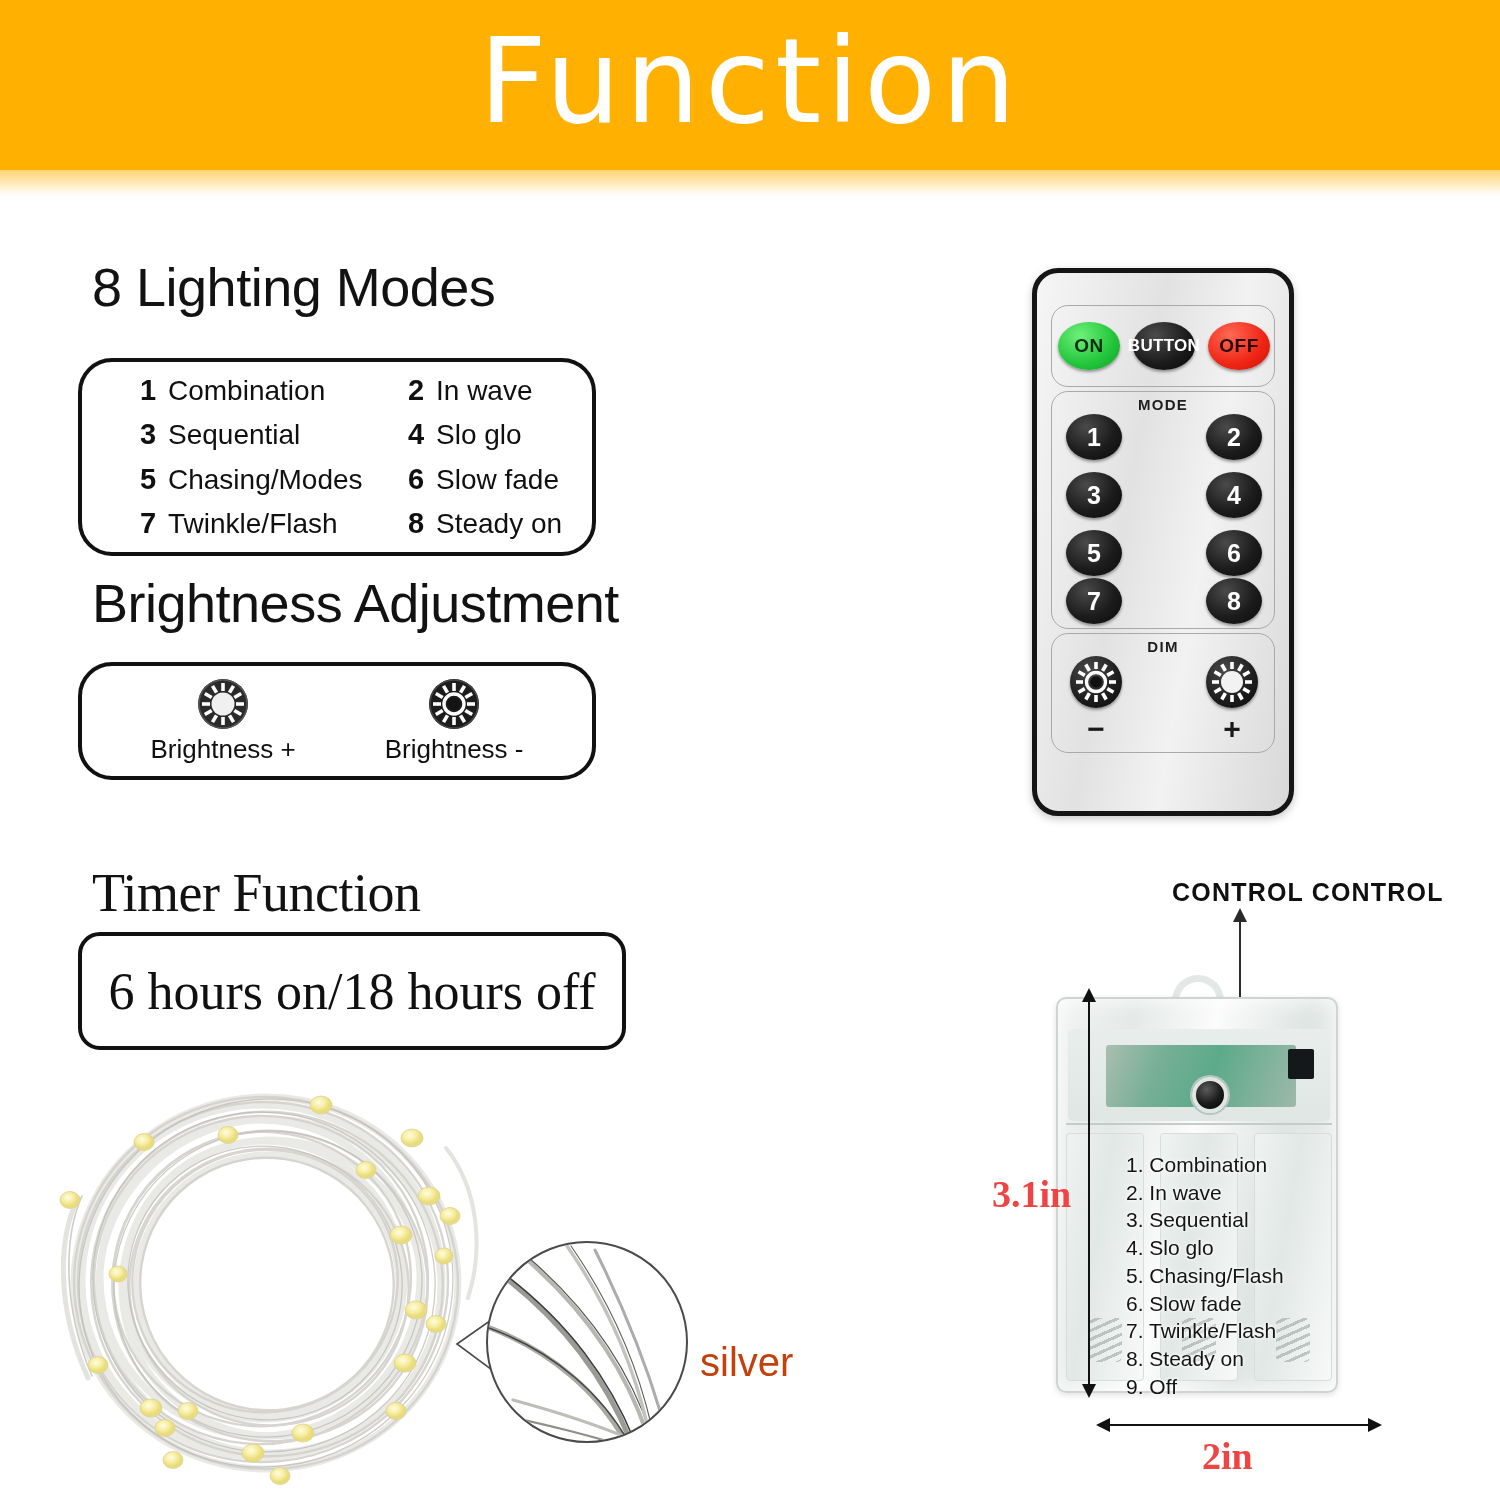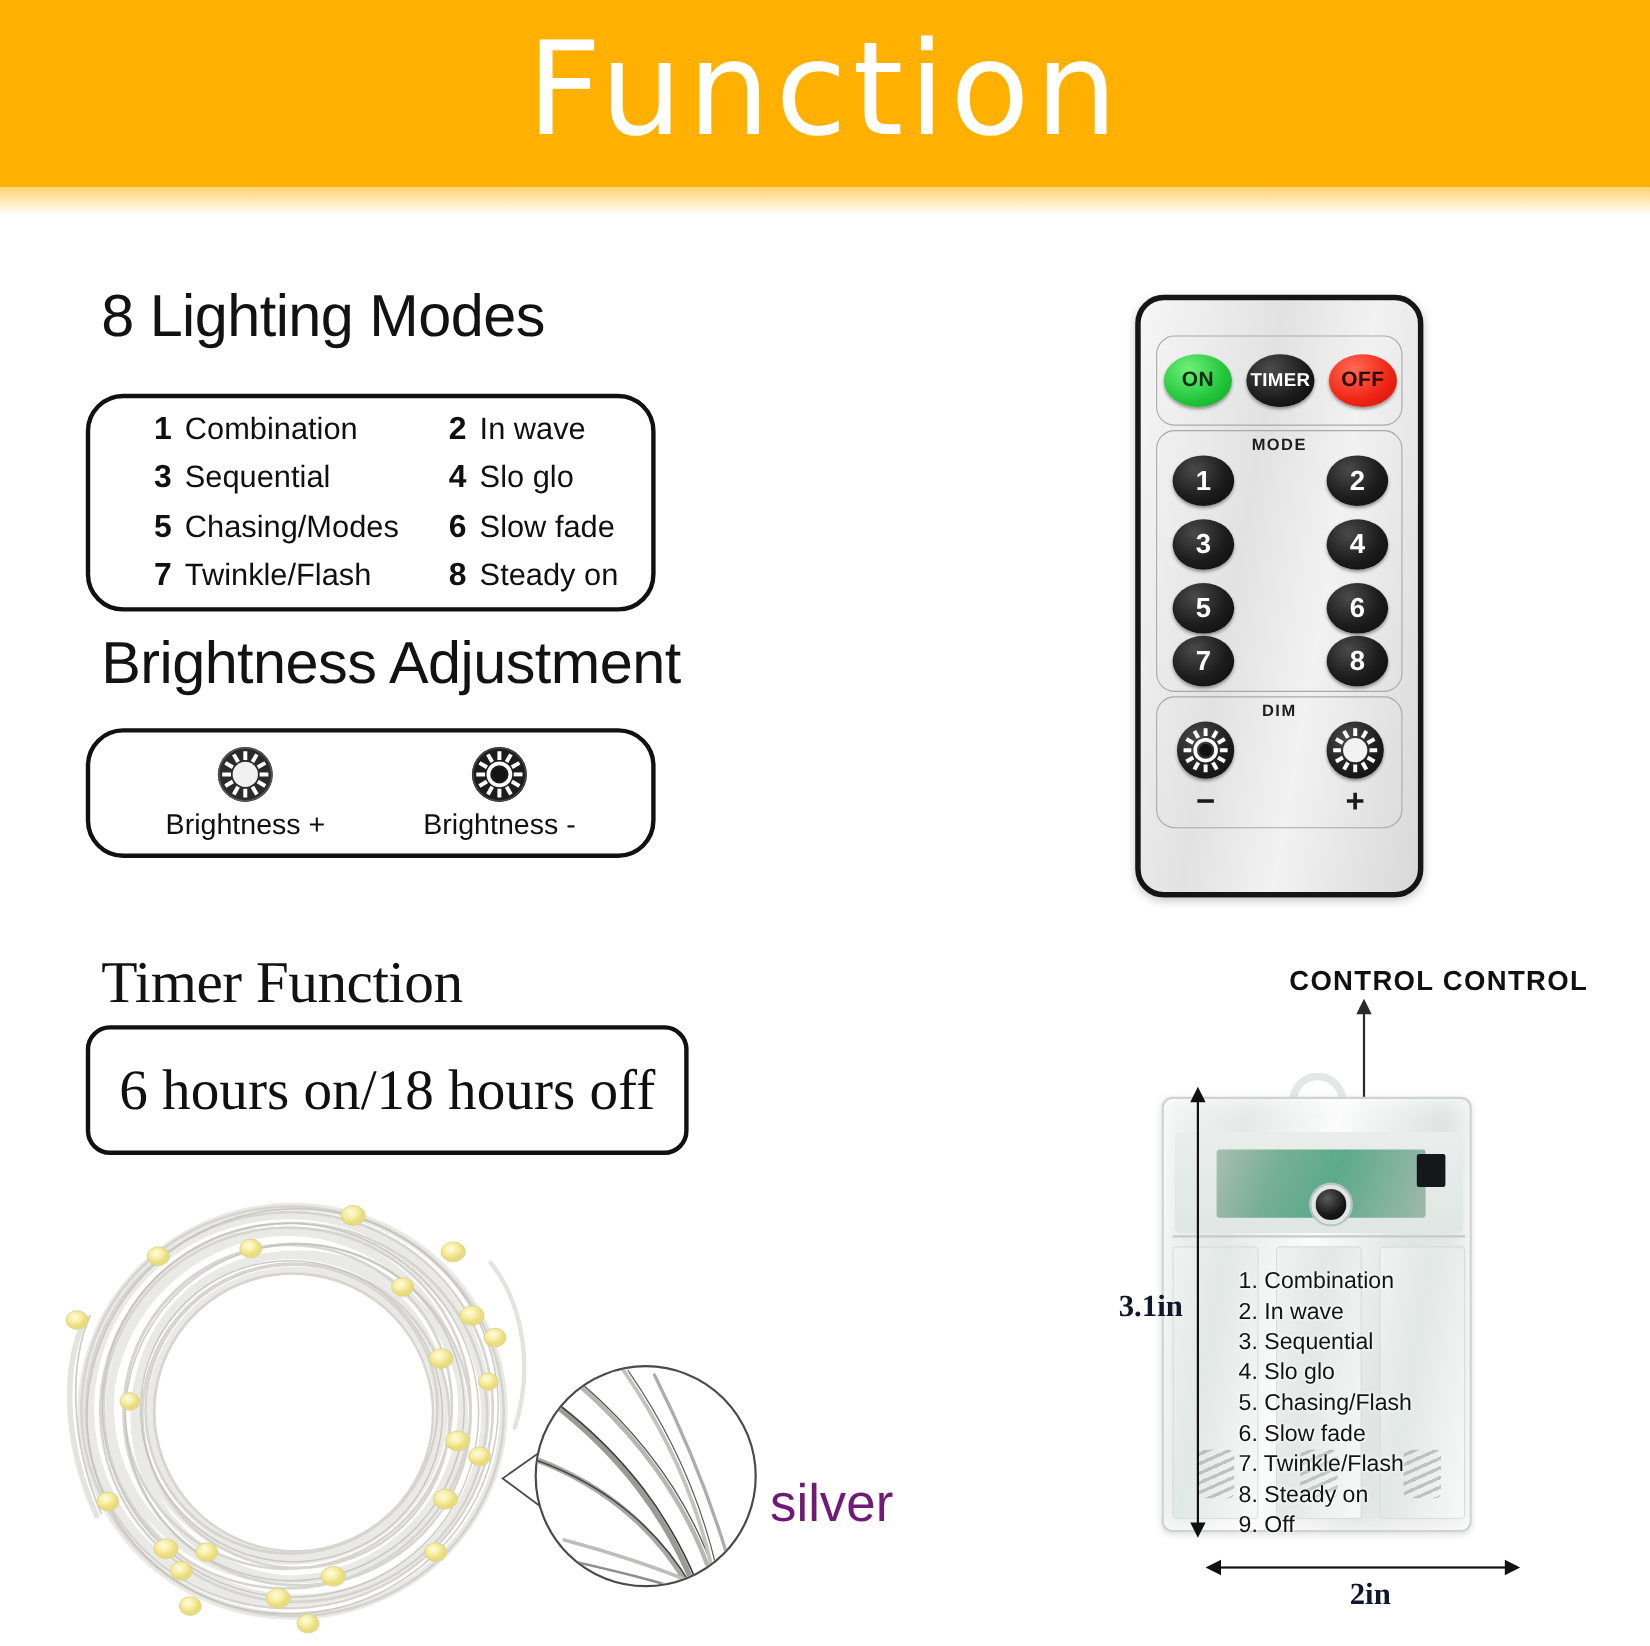--- a/index.html
+++ b/index.html
@@ -81,21 +81,21 @@
     font-family: "Liberation Serif", serif;
     font-size: 52px;
     white-space: nowrap;
   }
 
   
   #coil-wrap { position: absolute; left: 48px; top: 1078px; width: 450px; height: 412px; }
   #silver-callout { position: absolute; left: 455px; top: 1228px; width: 400px; height: 230px; }
   .silver-label {
     position: absolute; left: 245px; top: 112px;
-    font-size: 48px; color: #701a75;
+    font-size: 40px; color: #c2410c;
     white-space: nowrap;
     font-family: "Liberation Sans", sans-serif;
   }
 
   
   #remote {
     position: absolute; left: 1032px; top: 268px; width: 262px; height: 548px;
     background: linear-gradient(100deg,#f6f6f6 0%,#e2e2e2 38%,#f2f2f2 62%,#d8d8d8 100%);
     border: 5px solid #151515;
     border-radius: 26px;
@@ -212,23 +212,22 @@
   .arrow-left, .arrow-right {
     position: absolute; top: 1418px; width: 0; height: 0;
     border-top: 7px solid transparent; border-bottom: 7px solid transparent;
   }
   .arrow-left { left: 1096px; border-right: 14px solid #111; }
   .arrow-right { left: 1368px; border-left: 14px solid #111; }
 
   .dim-label {
     position: absolute;
     font-family: "Liberation Serif", serif;
-    font-weight: 700; font-size: 28px; color: #0f172a;
+    font-weight: 700; font-size: 38px; color: #ef4444;
     white-space: nowrap;
-    margin-left: 25px;
   }
   #label-height { left: 992px; top: 1172px; }
   #label-width  { left: 1202px; top: 1434px; }
 
   
   #btn-control-label {
     position: absolute; left: 1172px; top: 878px;
     font-size: 25px; font-weight: 700; letter-spacing: 1.2px; color: #101010;
     white-space: nowrap;
   }
@@ -448,21 +447,21 @@
     </g>
     </svg><div></div>
   
   <div class="silver-label">silver</div>
 </div>
 
 <div id="remote">
 
   <div class="r-panel" id="panel-top">
     <div class="r-btn oval on" style="left:6px; top:16px;">ON</div>
-    <div class="r-btn oval timer" style="left:81px; top:16px;">TIMER</div>
+    <div class="r-btn oval timer" style="left:81px; top:16px;">BUTTON</div>
     <div class="r-btn oval off" style="left:156px; top:16px;">OFF</div>
   </div>
 
   <div class="r-panel" id="panel-mode">
     <div class="r-legend" style="top:4px;">MODE</div>
     <div class="r-btn num" style="left:14px;  top:22px;">1</div>
     <div class="r-btn num" style="left:154px; top:22px;">2</div>
     <div class="r-btn num" style="left:14px;  top:80px;">3</div>
     <div class="r-btn num" style="left:154px; top:80px;">4</div>
     <div class="r-btn num" style="left:14px;  top:138px;">5</div>

